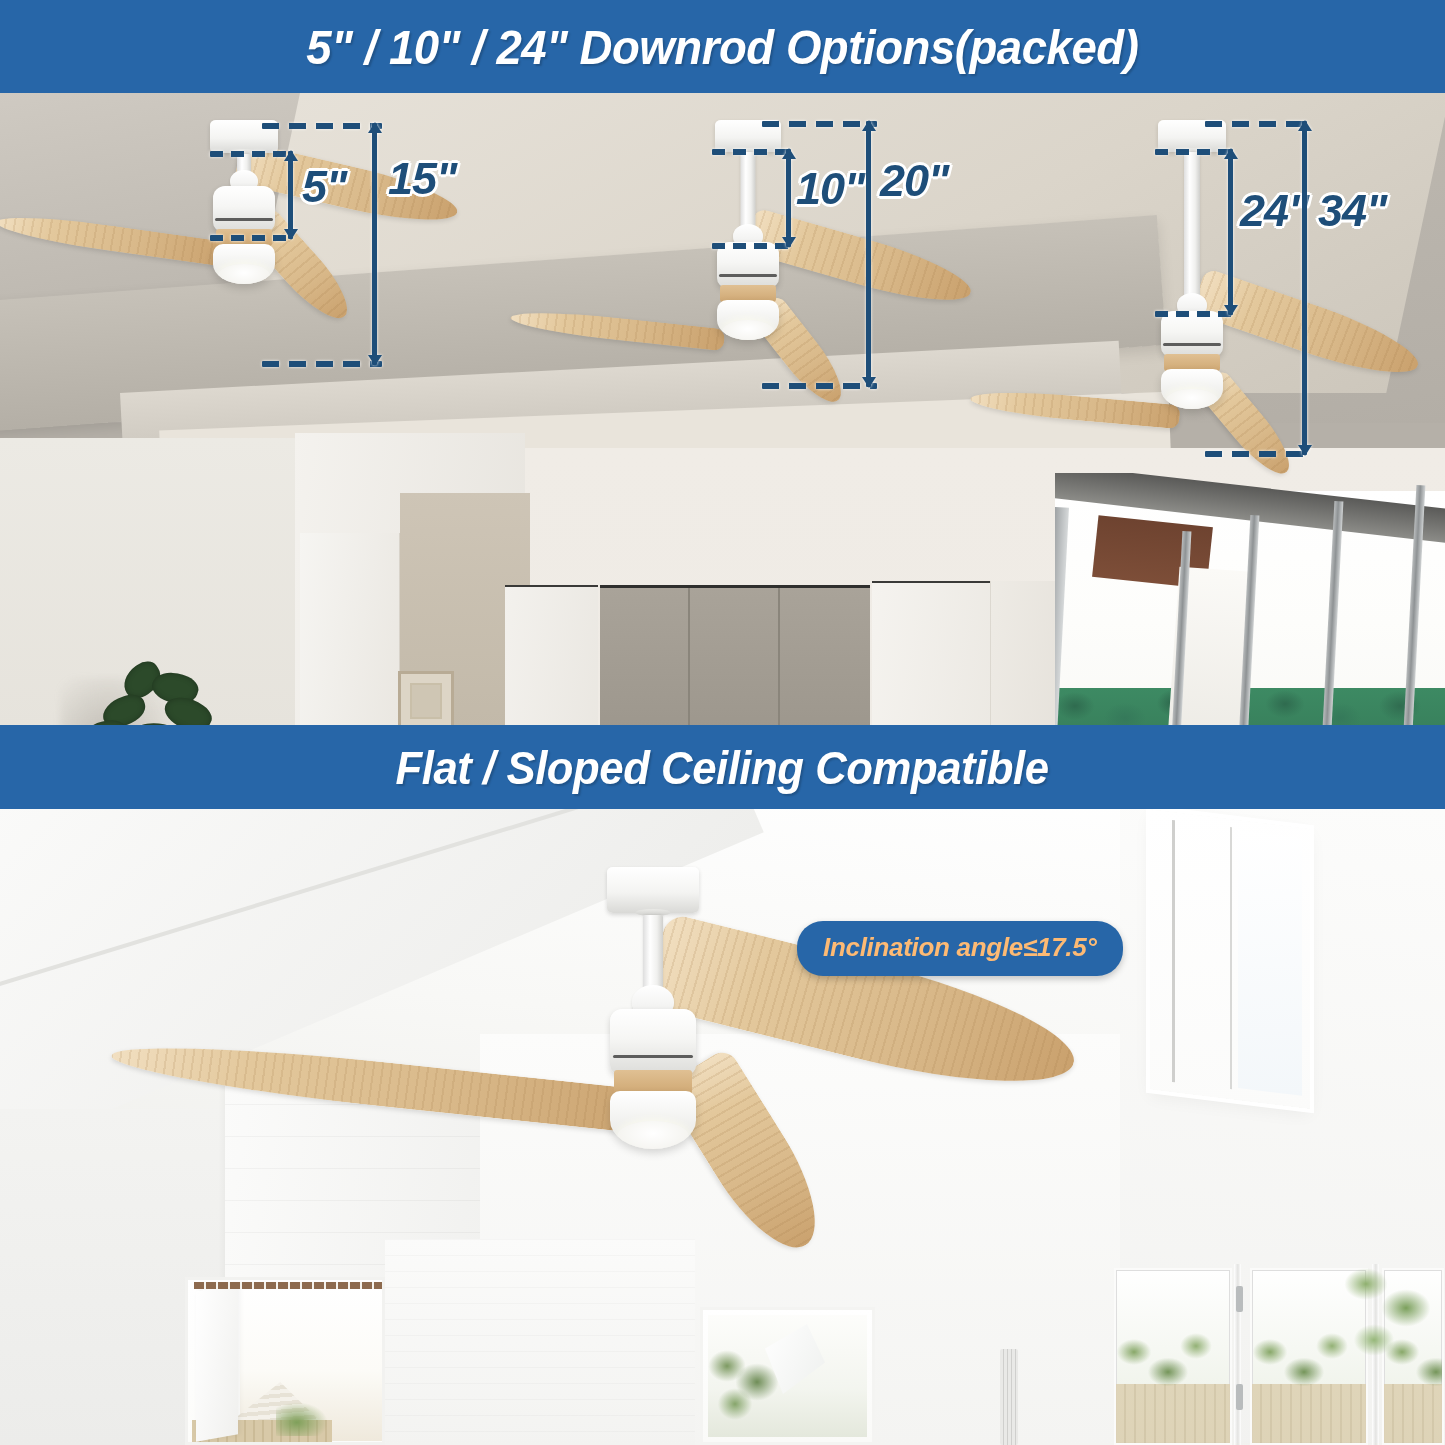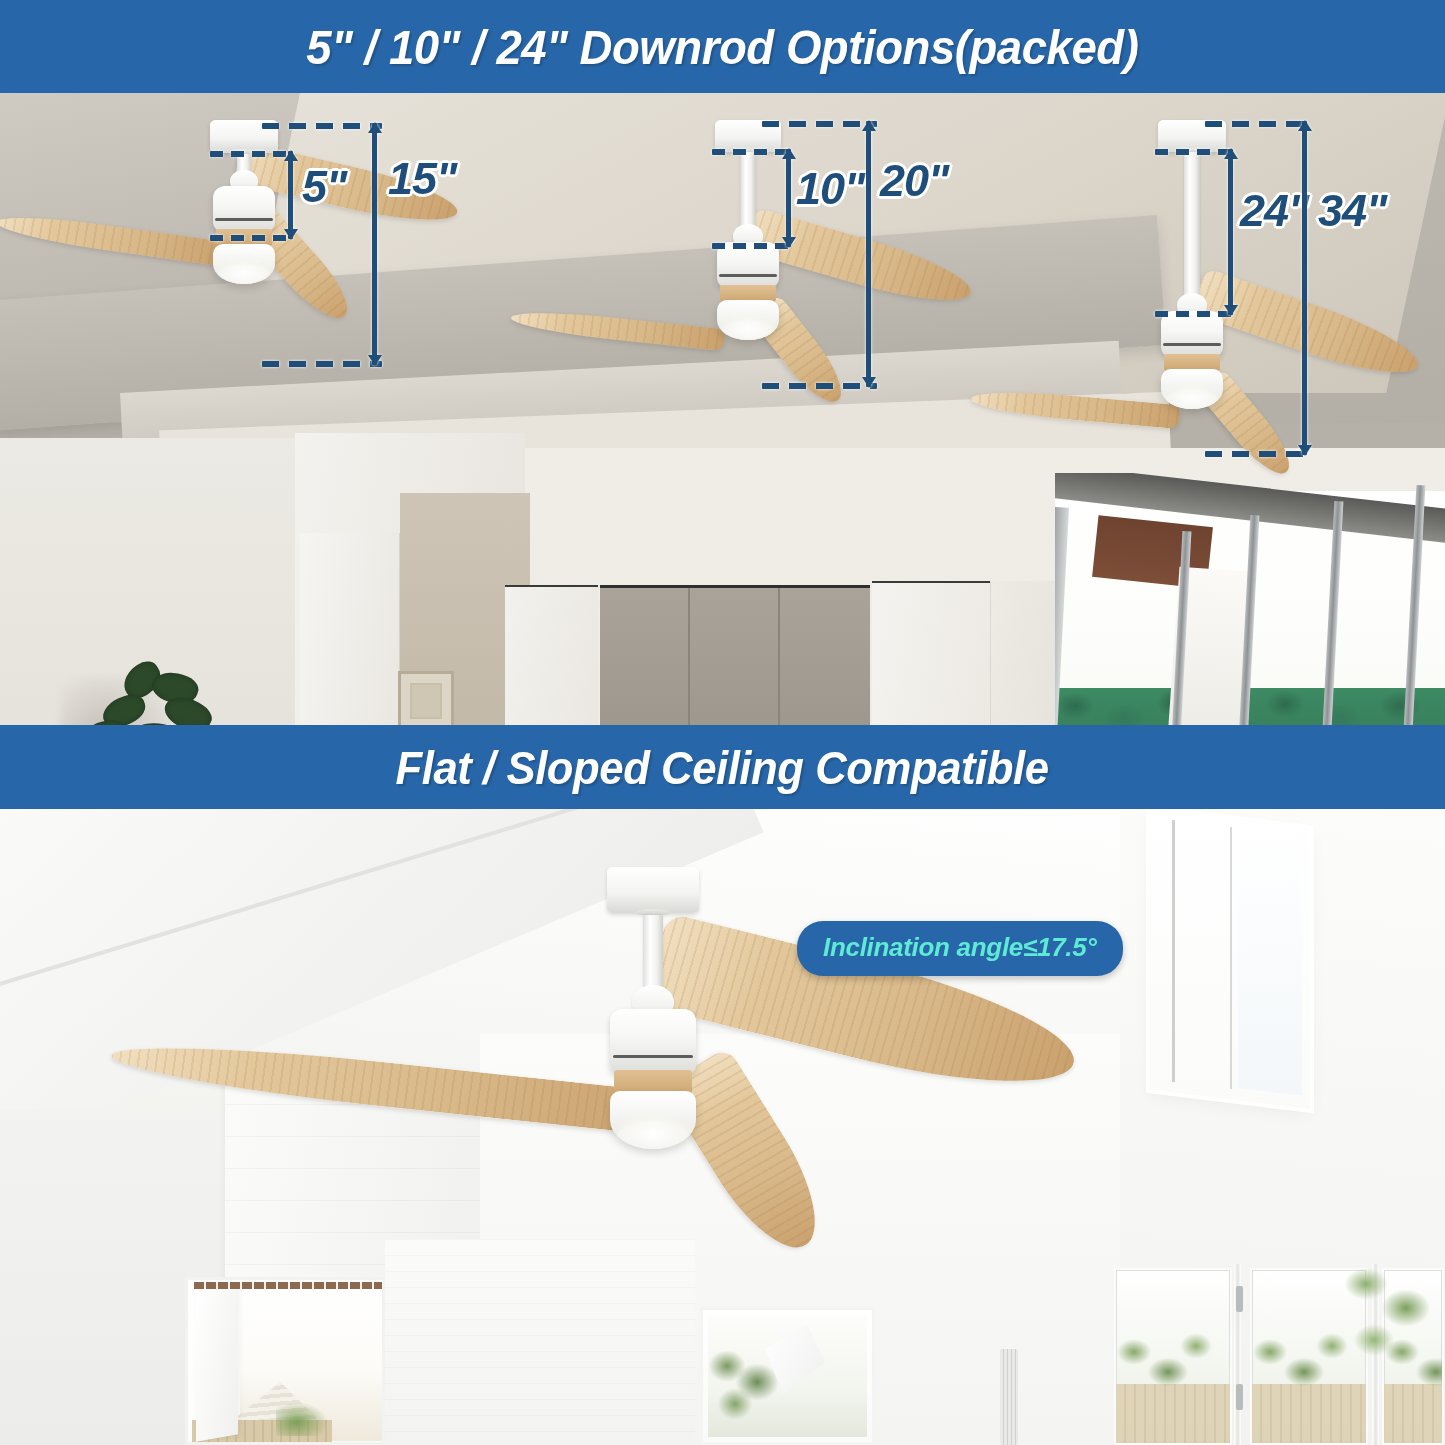--- a/index.html
+++ b/index.html
@@ -429,21 +429,21 @@
     font-weight:bold; font-style:italic; white-space:nowrap;
     text-shadow:
       -2px -2px 0 #fff, 2px -2px 0 #fff, -2px 2px 0 #fff, 2px 2px 0 #fff,
       -3px 0 0 #fff, 3px 0 0 #fff, 0 -3px 0 #fff, 0 3px 0 #fff;
     letter-spacing:-1px;
   }
 
   
   #angle-badge {
     position:absolute; left:797px; top:921px;
-    background:#2766a8; color:#5eead4;
+    background:#2766a8; color:#fdba74;
     border-radius:26px;
     padding:11px 26px 13px 26px;
     font-size:26px; font-weight:bold; font-style:italic;
     white-space:nowrap; letter-spacing:-.3px;
     box-shadow:0 3px 7px rgba(0,0,0,.22);
     z-index:35;
   }
 </style>
 </head>
 <body>

